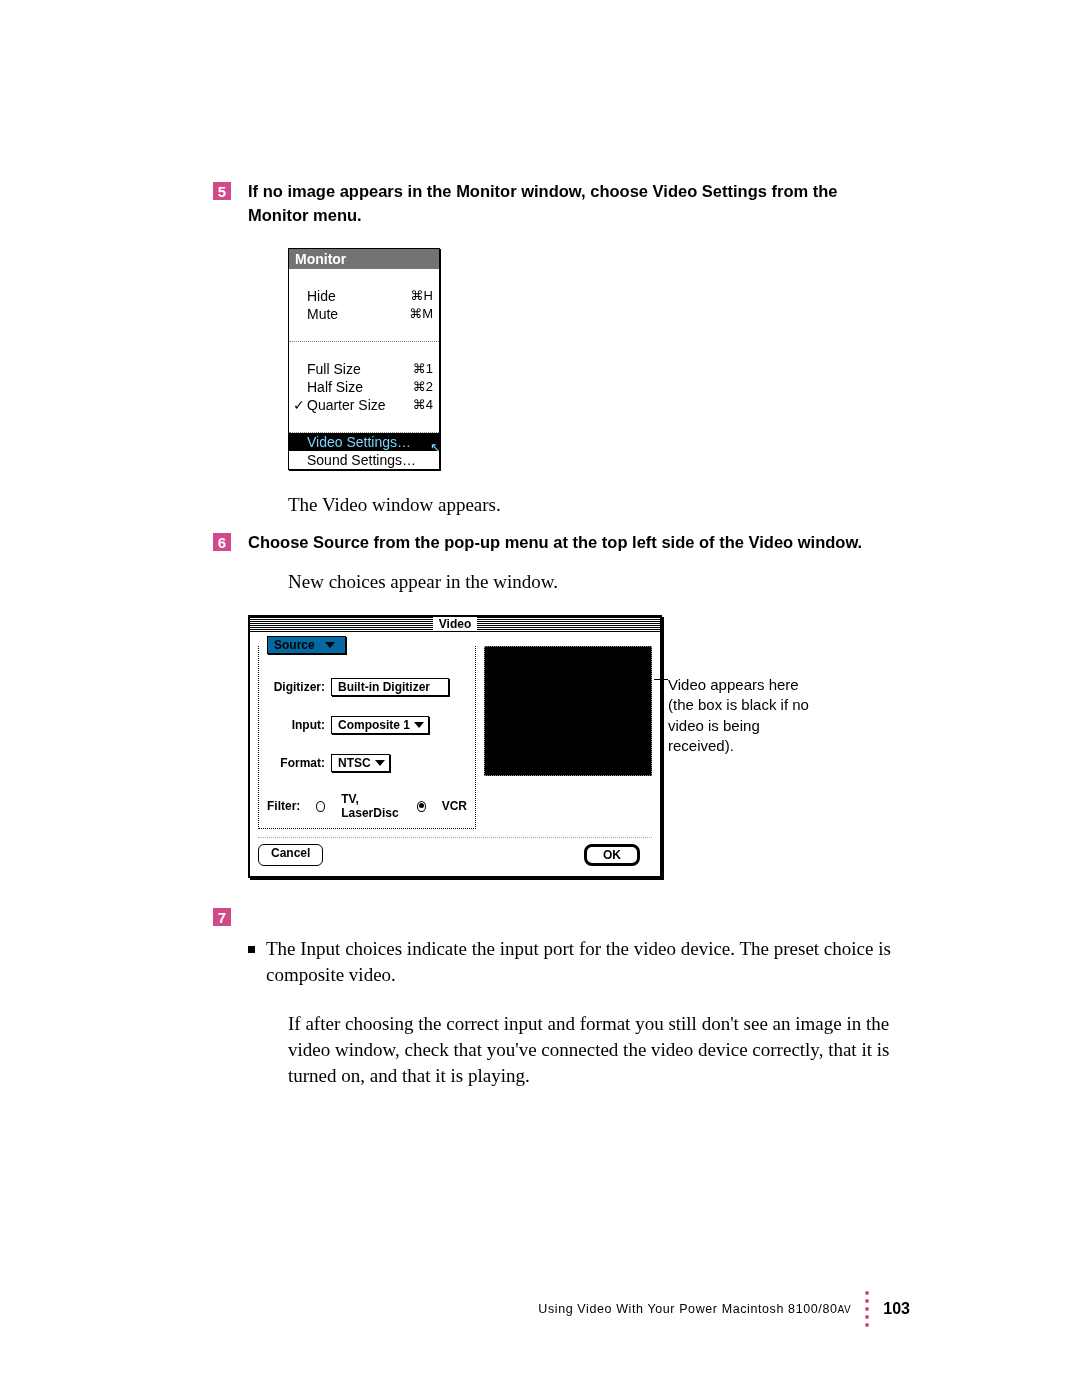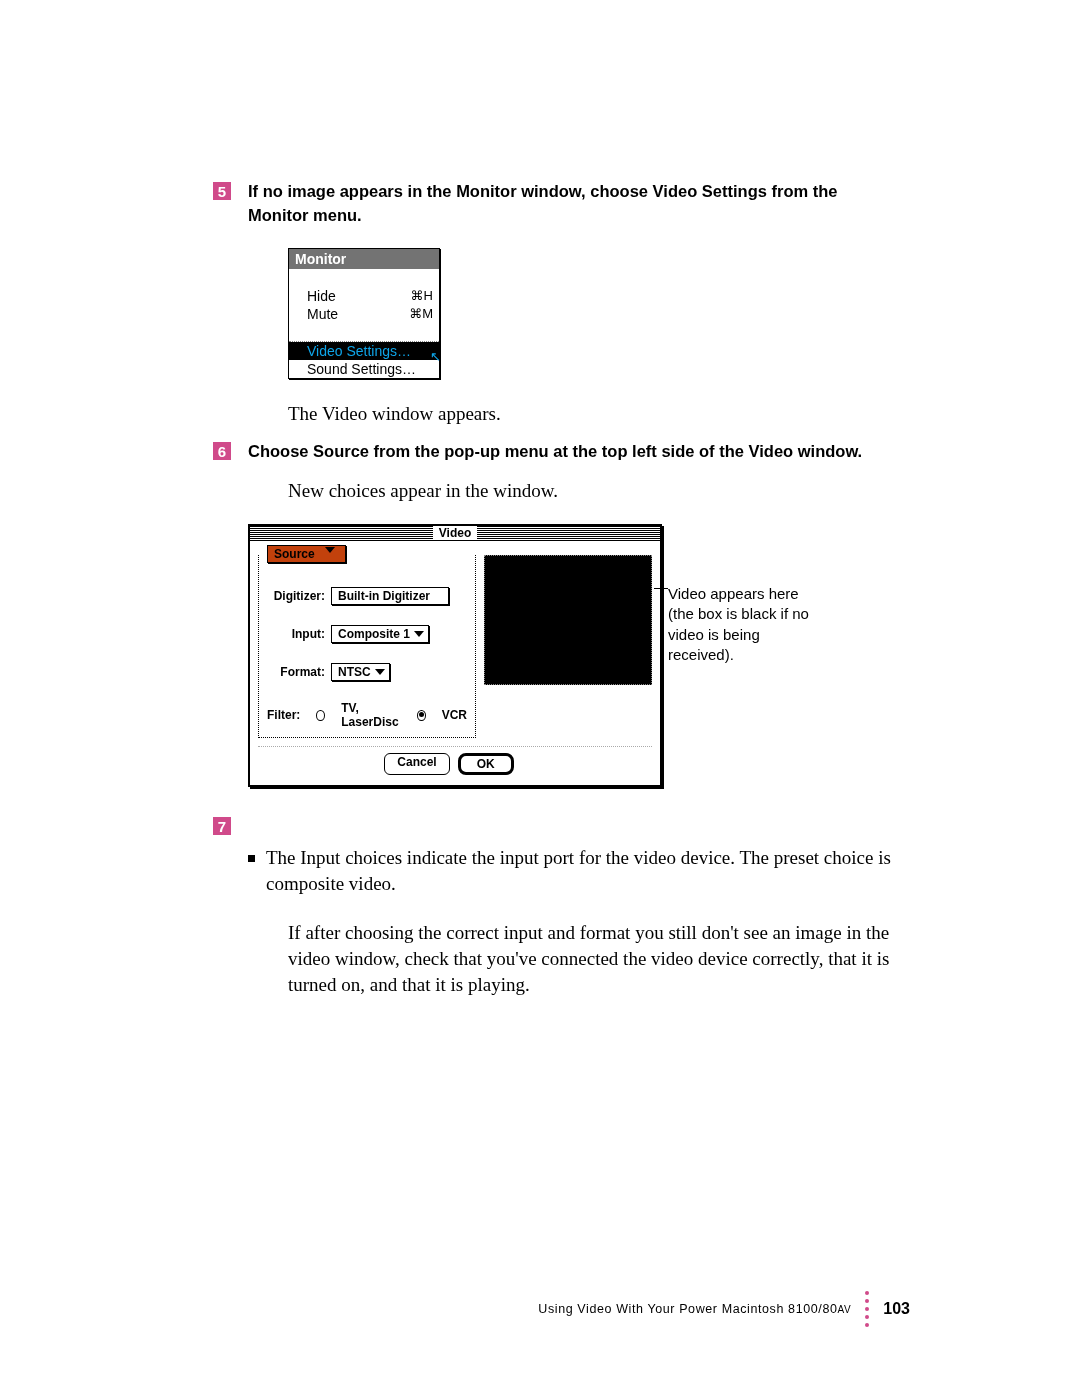--- a/index.html
+++ b/index.html
@@ -99,21 +99,21 @@
     padding: 1px 6px 1px 18px;
     position: relative;
   }
   .menu-row.checked::before {
     content: "✓";
     position: absolute;
     left: 4px;
   }
   .menu-row.hilite {
     background: #000;
-    color: #0ea5e9;
+    color: #7dd3fc;
   }
   .menu-row .sc { font-size: 13px; }
 
   
   .video-wrap {
     display: flex;
     align-items: flex-start;
     margin: 20px 0 28px 0;
   }
   .video-dialog {
@@ -152,25 +152,26 @@
     border-style: dotted;
     border-top: none;
     padding: 12px 8px 8px 8px;
     position: relative;
     font-weight: bold;
   }
   .vd-left-tab {
     position: absolute;
     top: -10px;
     left: 8px;
-    background: #c2410c;
+    background: #0369a1;
     border: 1px solid #000;
     padding: 1px 10px 1px 6px;
     box-shadow: 1px 1px 0 #000;
     display: flex;
+    align-items: center;
     gap: 10px;
   }
   .dn-tri {
     display: inline-block;
     width: 0; height: 0;
     border-left: 5px solid transparent;
     border-right: 5px solid transparent;
     border-top: 6px solid #000;
   }
   .vd-row {
@@ -215,21 +216,21 @@
   }
   .vd-preview {
     flex: 1;
     margin-left: 8px;
     border: 1px dotted #888;
     background: #000;
     height: 128px;
   }
   .vd-buttons {
     display: flex;
-    justify-content: center;
+    justify-content: space-between;
     gap: 8px;
     padding: 0 12px 4px 0;
     border-top: 1px dotted #aaa;
     padding-top: 6px;
     margin: 0 8px;
   }
   .btn {
     border: 1px solid #000;
     border-radius: 6px;
     padding: 1px 12px;
@@ -313,20 +314,34 @@
     <div class="menu-shot">
       <div class="menu-title">Monitor</div>
       <div class="menu-group">
         <div class="menu-row">
           <span>Hide</span>
           <span class="sc">⌘H</span>
         </div>
         <div class="menu-row">
           <span>Mute</span>
           <span class="sc">⌘M</span>
+        </div>
+      </div>
+      <div class="menu-group">
+        <div class="menu-row">
+          <span>Full Size</span>
+          <span class="sc">⌘1</span>
+        </div>
+        <div class="menu-row">
+          <span>Half Size</span>
+          <span class="sc">⌘2</span>
+        </div>
+        <div class="menu-row checked">
+          <span>Quarter Size</span>
+          <span class="sc">⌘4</span>
         </div>
       </div>
       <div>
         <div class="menu-row hilite row-with-cursor">
           <span>Video Settings…</span>
           <span class="mini-cursor">↖</span>
         </div>
         <div class="menu-row">
           <span>Sound Settings…</span>
         </div>

